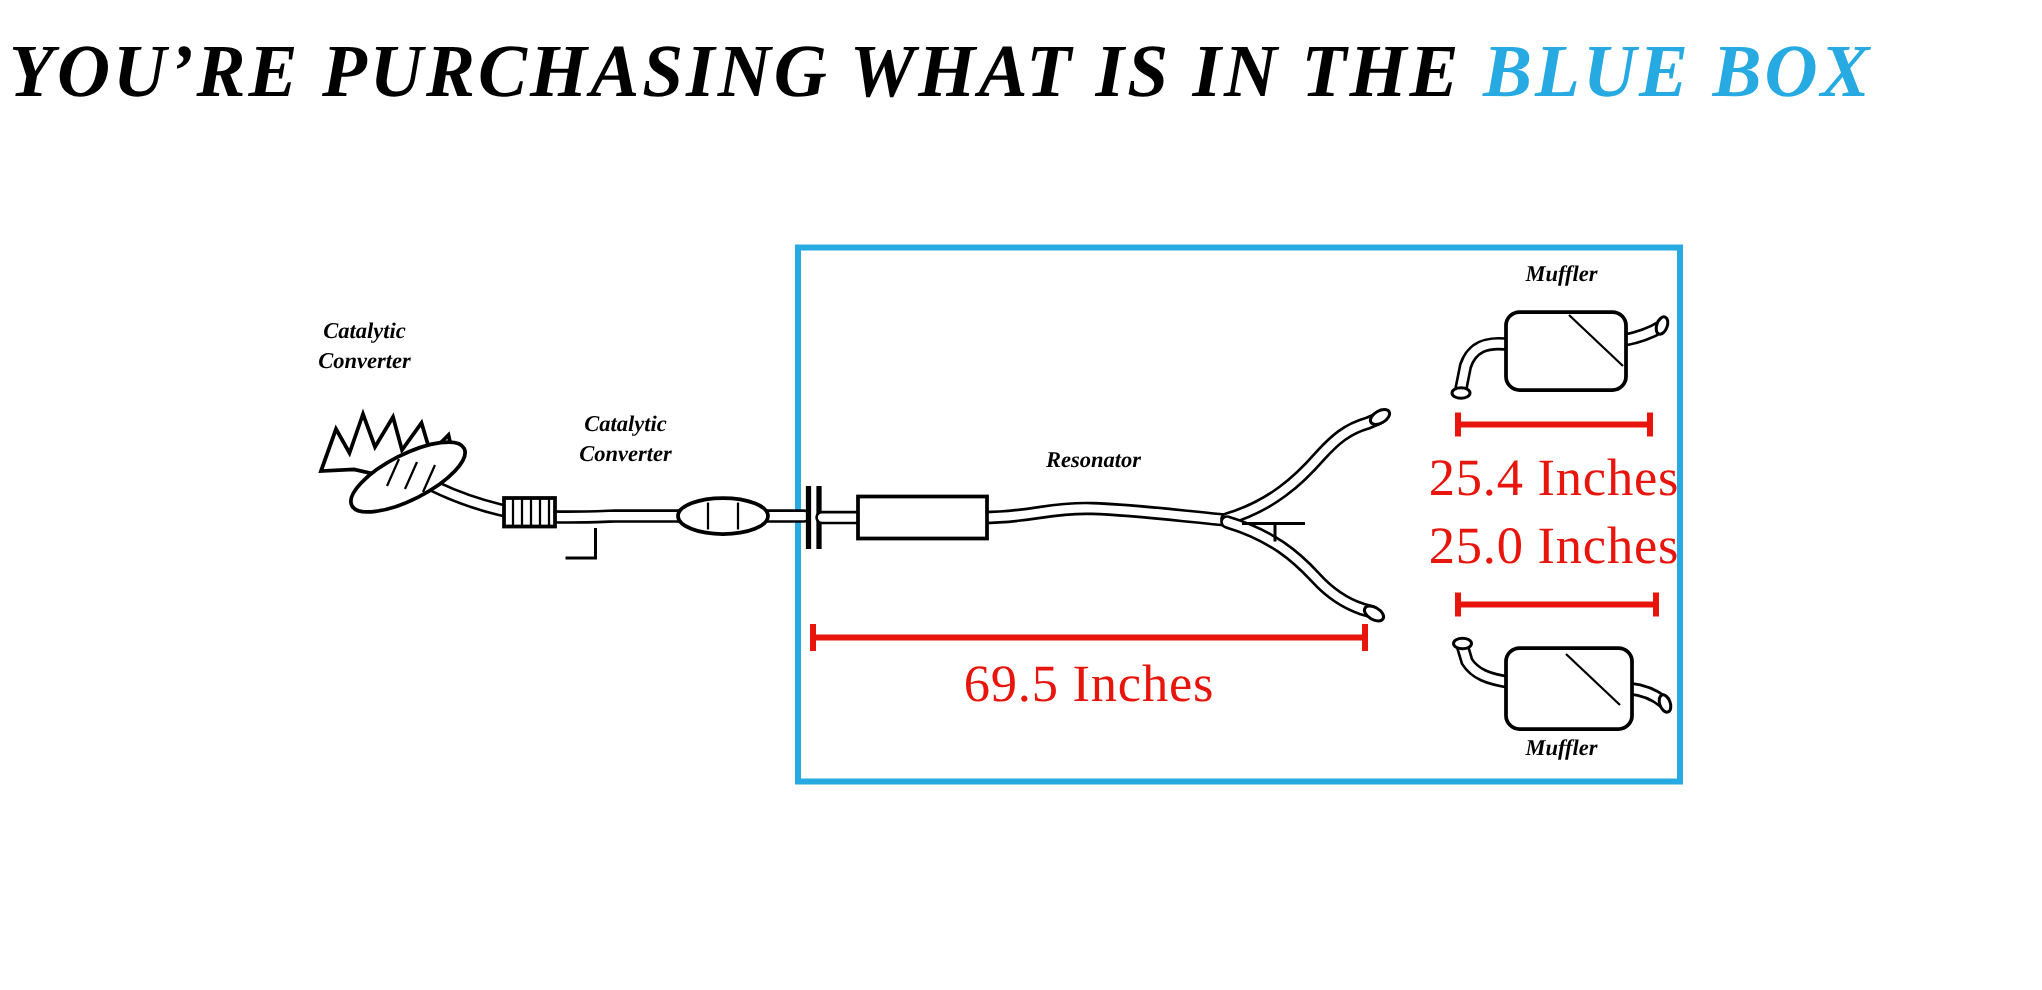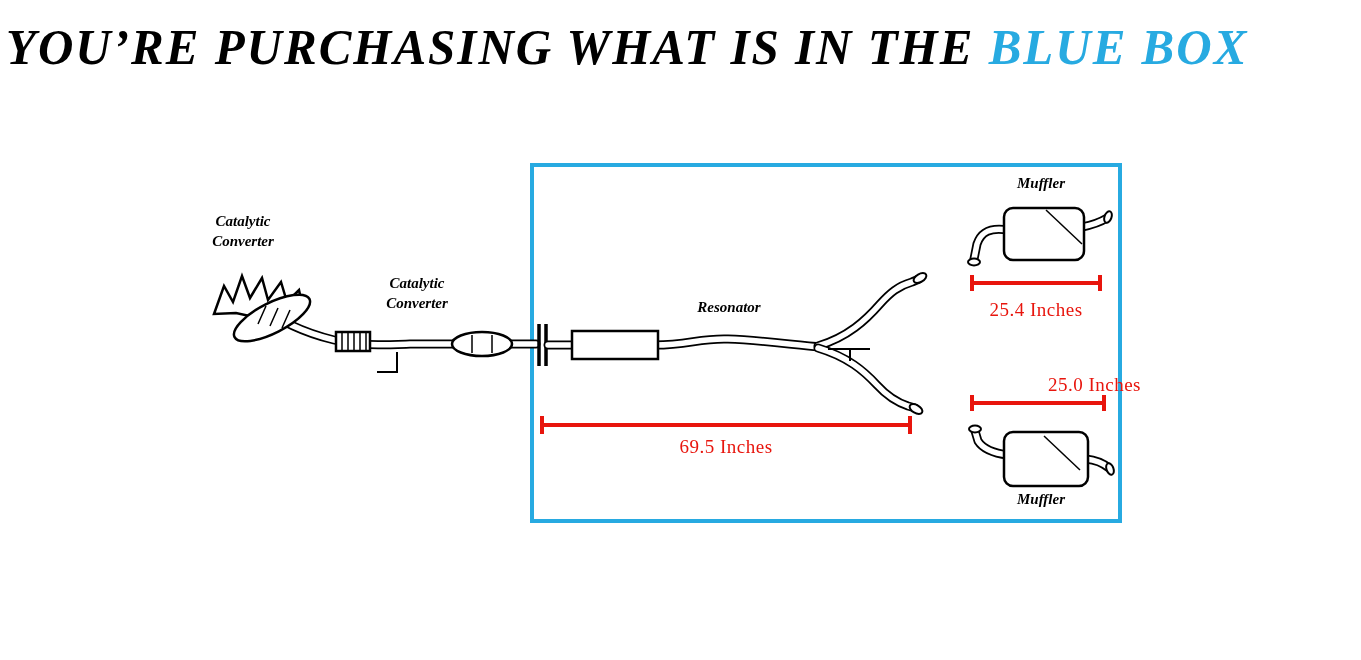--- a/index.html
+++ b/index.html
@@ -17,21 +17,21 @@
   .blue-box {
     position:absolute; left:530px; top:145px; width:592px; height:360px;
     border:4px solid var(--blue,#27aae1); box-sizing:border-box;
   }
   .art { position:absolute; left:0; top:0; }
   .lbl {
     position:absolute; text-align:center; font-weight:bold; font-style:italic;
     font-size:15px; line-height:1.3; color:var(--ink,#000);
   }
   .meas {
-    position:absolute; text-align:center; font-size:19px;
+    position:absolute; text-align:center; font-size:35px;
     color:var(--red,#e8150d); letter-spacing:0.5px;
   }
   
   .p-out { stroke:var(--ink,#000); stroke-width:9; fill:none; stroke-linecap:round; stroke-linejoin:round; }
   .p-in  { stroke:#fff; stroke-width:5.5; fill:none; stroke-linecap:round; stroke-linejoin:round; }
   .comp  { stroke:var(--ink,#000); stroke-width:2.5; fill:#fff; }
   .thin  { stroke:var(--ink,#000); stroke-width:2; fill:none; }
   .hair  { stroke:var(--ink,#000); stroke-width:1.5; fill:none; }
   .dim   { stroke:var(--red,#e8150d); stroke-width:4; fill:none; }
 </style>
@@ -154,15 +154,15 @@
   <div class="lbl" style="left:649px; top:280px; width:160px;">Resonator</div>
 
   <div class="lbl" style="left:961px; top:156px; width:160px;">Muffler</div>
 
   <div class="lbl" style="left:961px; top:472px; width:160px;">Muffler</div>
 
   <div class="meas" style="left:601px; top:418px; width:250px;">69.5 Inches</div>
 
   <div class="meas" style="left:931px; top:281px; width:210px;">25.4 Inches</div>
 
-  <div class="meas" style="left:931px; top:356px; width:210px;text-align:right;">25.0 Inches</div>
+  <div class="meas" style="left:931px; top:326px; width:210px;">25.0 Inches</div>
 
 </div>
 
 </body></html>

